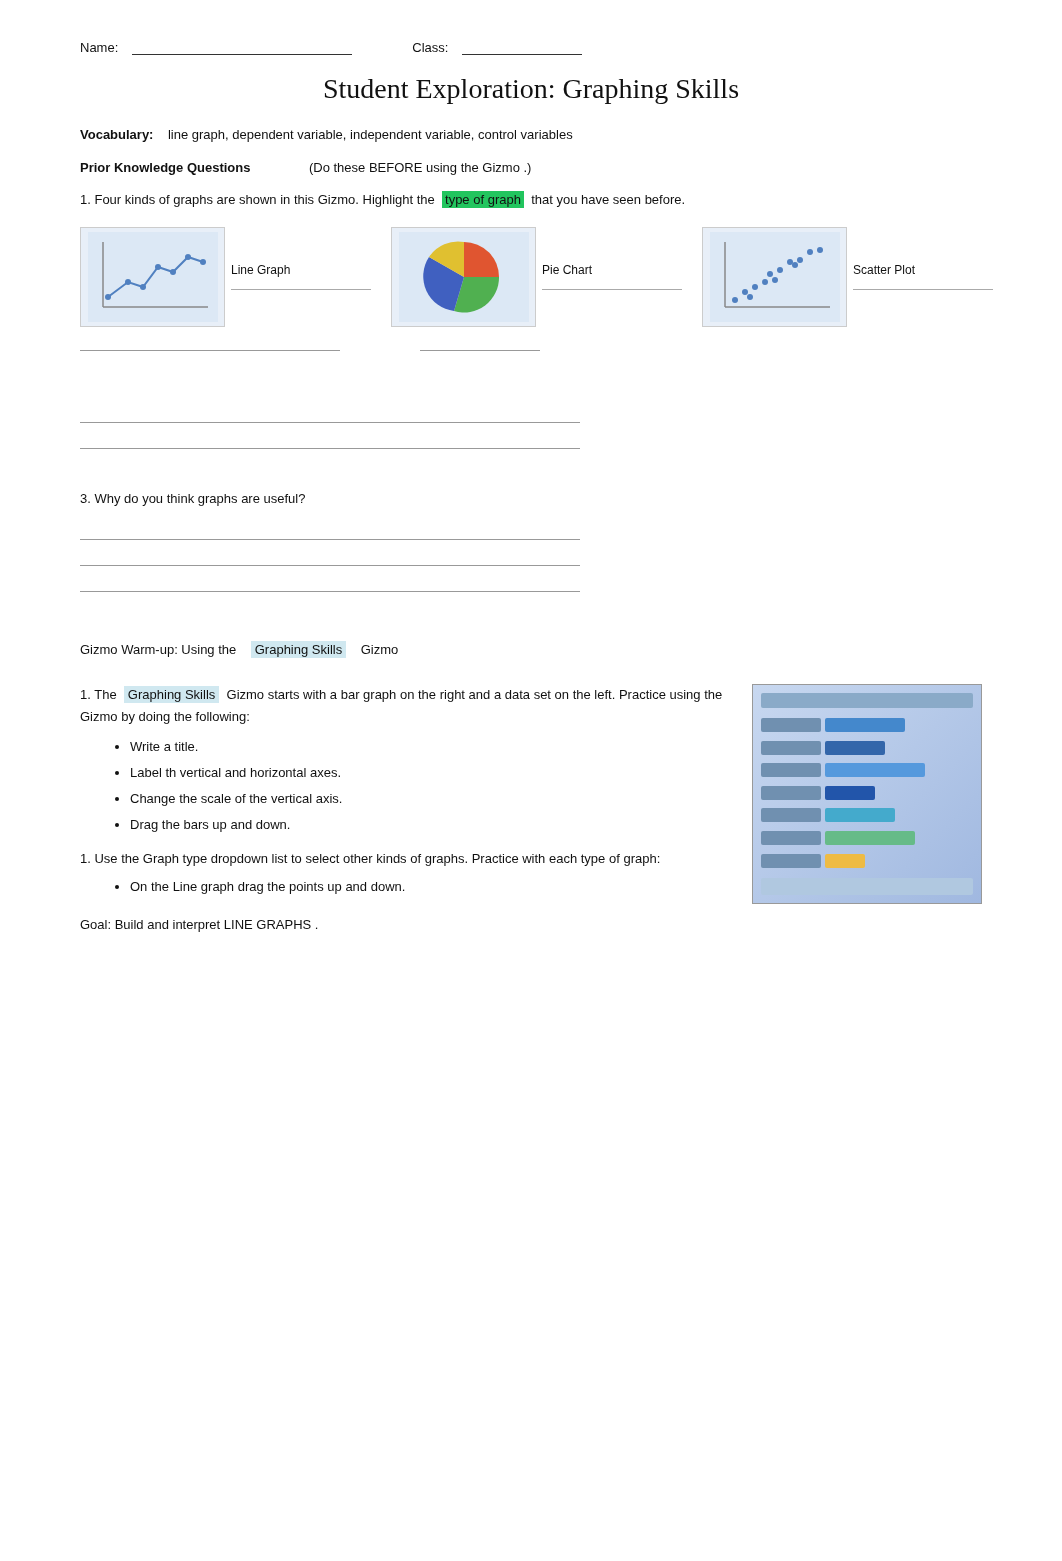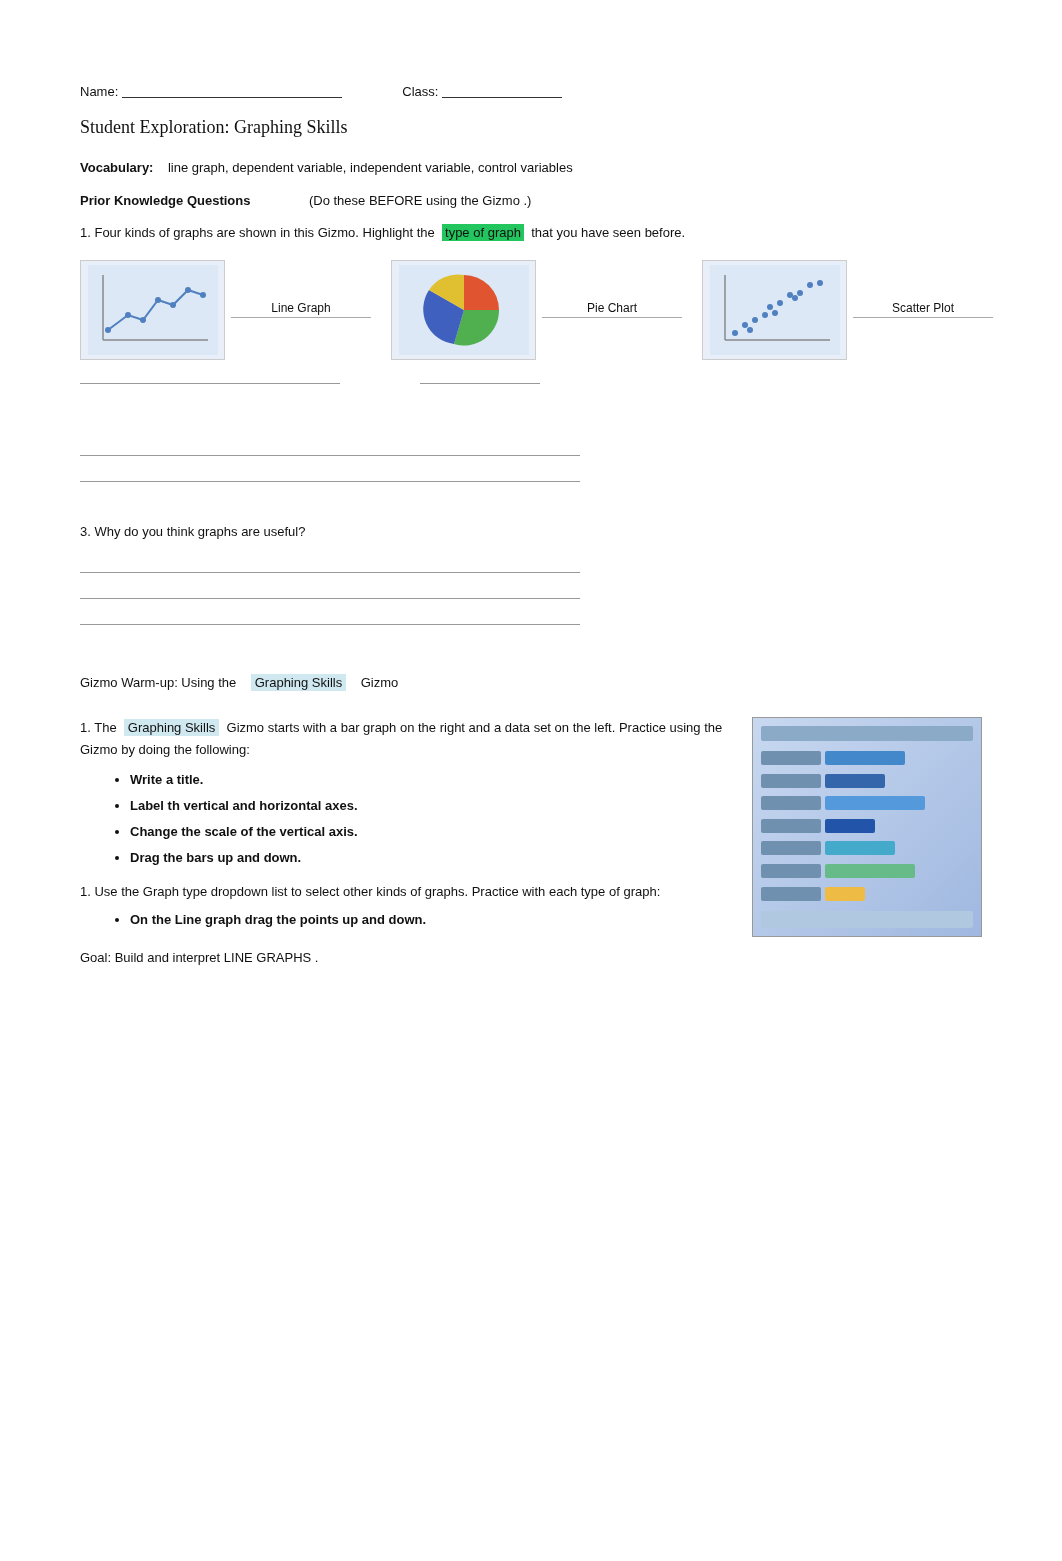--- a/index.html
+++ b/index.html
@@ -15,39 +15,39 @@
 
     .header-row {
       display: flex;
       gap: 60px;
       margin-bottom: 18px;
       font-size: 13px;
     }
 
     .name-line {
       display: flex;
-      align-items: flex-start;
-      gap: 4px;
-      margin-top: 44px;
+      align-items: flex-end;
+      gap: 14px;
     }
     .underline-field {
       display: inline-block;
       border-bottom: 1px solid #333;
       min-width: 220px;
       height: 14px;
     }
     .underline-field-short {
       display: inline-block;
       border-bottom: 1px solid #333;
       min-width: 120px;
       height: 14px;
     }
 
     .page-title {
-      font-size: 18px;
+      text-align: center;
+      font-size: 28px;
       font-weight: normal;
       margin-bottom: 20px;
       font-family: Georgia, serif;
     }
 
     .vocab-line {
       margin-bottom: 14px;
       font-size: 13px;
       line-height: 1.6;
     }
@@ -113,24 +113,24 @@
       flex: 1;
       background: #5585c0;
     }
     .bar-sim.b1 { height: 60%; background: #e07040; }
     .bar-sim.b2 { height: 80%; background: #50a050; }
     .bar-sim.b3 { height: 45%; background: #4070c0; }
     .bar-sim.b4 { height: 70%; background: #e0a030; }
 
     .graph-label {
       font-size: 12px;
-      text-align: center;
+      text-align: left;
       border-bottom: 1px solid #aaa;
       width: 140px;
-      padding-bottom: 2px;
+      padding-bottom: 12px;
     }
 
     .question-block {
       margin-bottom: 20px;
     }
 
     .question-text {
       font-size: 13px;
       margin-bottom: 8px;
       line-height: 1.6;
@@ -143,21 +143,20 @@
     .warmup-text {
       flex: 1;
       font-size: 13px;
       line-height: 1.7;
     }
 
     .warmup-text ul {
       margin-left: 40px;
       margin-top: 6px;
       margin-bottom: 10px;
-      font-weight: bold;
     }
 
     .warmup-text li {
       margin-bottom: 4px;
     }
 
     .gizmo-screenshot {
       width: 230px;
       height: 220px;
       background: linear-gradient(135deg, #c8d8f0, #a0b8e0);

